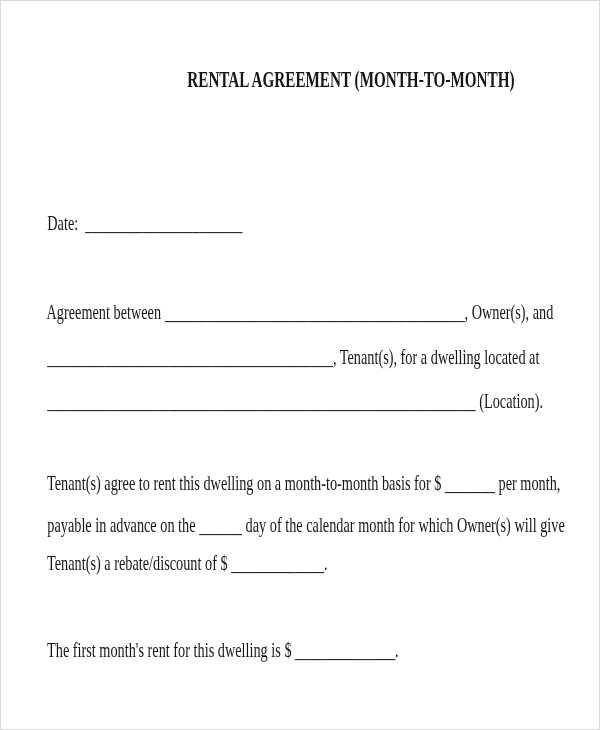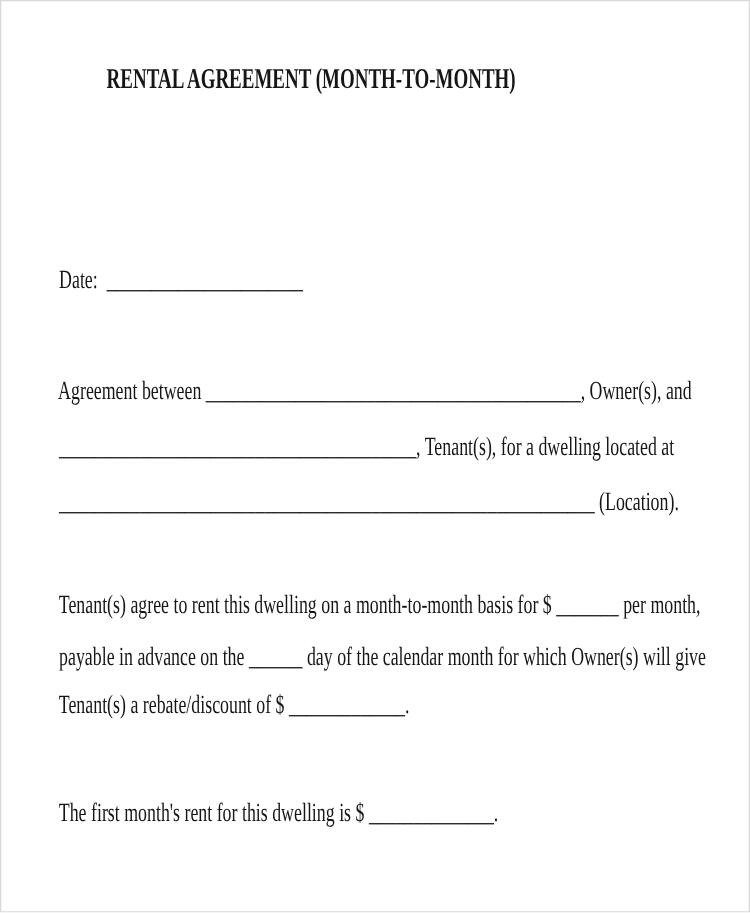--- a/index.html
+++ b/index.html
@@ -13,24 +13,24 @@
     height: 730px;
     box-sizing: border-box;
     background: #ffffff;
     border: 1px solid #d8d8d8;
     font-family: "Liberation Serif", "DejaVu Serif", serif;
     color: #161616;
     overflow: hidden;
   }
   .title-row {
     position: absolute;
-    top: 49px;
+    top: 66px;
     left: 0;
     right: 0;
-    text-align: left;
+    text-align: right;
     white-space: nowrap;
   }
   .doc-title {
     display: inline-block;
     font-size: 23px;
     font-weight: bold;
     letter-spacing: 0px;
     transform: scaleX(0.66);
     transform-origin: 50% 0;
     white-space: pre;

